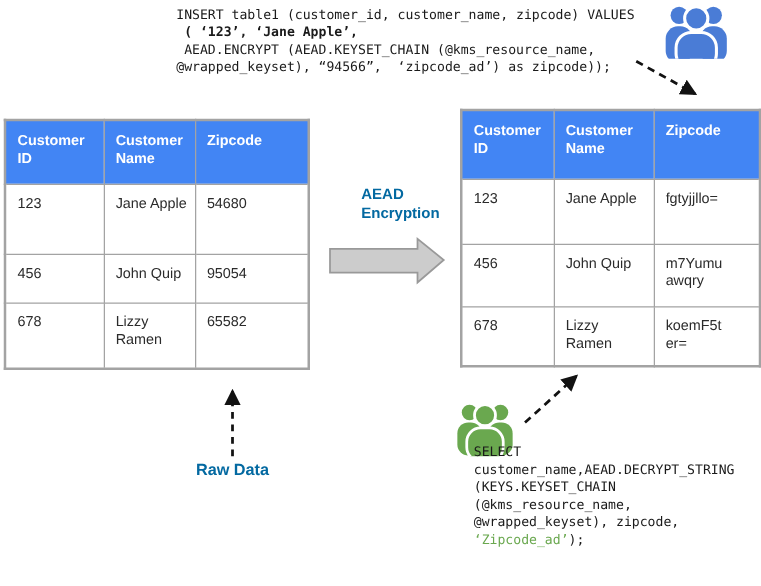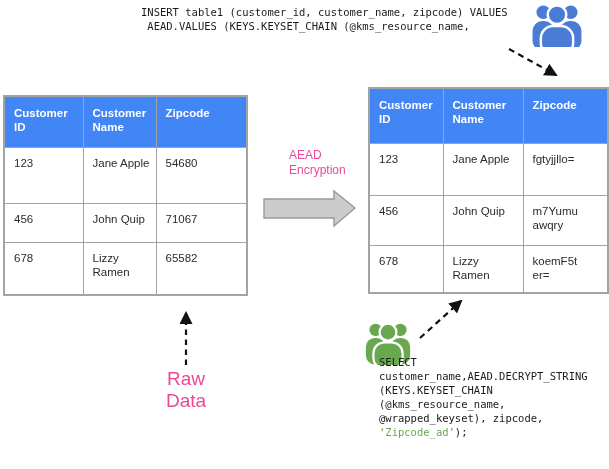--- a/index.html
+++ b/index.html
@@ -34,40 +34,40 @@
   .table-right { left:368px; top:87px; width:239px; }
   .table-right .col-0 { width:74px; } .table-right .col-1 { width:80px; } .table-right .col-2 { width:85px; }
   .table-right thead tr { height:55px; }
   .table-right tbody tr:nth-child(1) { height:52px; }
   .table-right tbody tr:nth-child(2) { height:50px; }
   .table-right tbody tr:nth-child(3) { height:48px; }
   .table-right td.col-1 { padding-right:8px; }
   .table-right td.col-2 { padding-right:24px; }
 
   
-  .label { position:absolute; font-weight:normal; color:#ec4899; }
+  .label { position:absolute; font-weight:bold; color:#0369a1; }
   .label-aead { left:289px; top:148px; width:74px; font-size:12px; line-height:15px; }
-  .label-rawdata { left:146px; top:368px; width:80px; font-size:19px; text-align:center; }
+  .label-rawdata { left:146px; top:368px; width:80px; font-size:13px; text-align:center; }
 
   
   .people { position:absolute; }
   .people svg { width:100%; height:100%; display:block; }
   .people-blue  { left:531px; top:2px;   width:52px; height:45px; }
   .people-green { left:365px; top:317px; width:46px; height:48px; }
   .front { stroke:#fff; stroke-width:2.5px; }
 
   
   .overlay { position:absolute; left:0; top:0; width:609px; height:469px; pointer-events:none; }
 </style>
 </head>
 <body>
 
 <div class="canvas">
 
-  <pre class="code code-insert"><div><span class="seg-plain">INSERT table1 (customer_id, customer_name, zipcode) VALUES</span></div><div><span class="seg-plain"> AEAD.VALUES (KEYS.KEYSET_CHAIN (@kms_resource_name,</span></div></pre>
+  <pre class="code code-insert"><div><span class="seg-plain">INSERT table1 (customer_id, customer_name, zipcode) VALUES</span></div><div><span class="seg-bold"> ( ‘123’, ‘Jane Apple’,</span></div><div><span class="seg-plain"> AEAD.ENCRYPT (AEAD.KEYSET_CHAIN (@kms_resource_name,</span></div><div><span class="seg-plain">@wrapped_keyset), “94566”,  ‘zipcode_ad’) as zipcode));</span></div></pre>
 
   <div class="people people-blue">
     <svg viewBox="0 0 52 46">
       <g style="fill:var(--people-blue)">
         <circle cx="12" cy="10.5" r="7"></circle>
         <rect x="1" y="19.5" width="22" height="30" rx="10"></rect>
         <circle cx="40" cy="10.5" r="7"></circle>
         <rect x="29" y="19.5" width="22" height="30" rx="10"></rect>
         <circle class="front" cx="26" cy="13" r="9.5"></circle>
         <rect class="front" x="9.5" y="24.5" width="33" height="30" rx="12.5"></rect>
@@ -90,21 +90,21 @@
       </thead>
       <tbody>
         <tr>
           <td class="col-0">123</td>
           <td class="col-1">Jane Apple</td>
           <td class="col-2">54680</td>
         </tr>
         <tr>
           <td class="col-0">456</td>
           <td class="col-1">John Quip</td>
-          <td class="col-2">71067</td>
+          <td class="col-2">95054</td>
         </tr>
         <tr>
           <td class="col-0">678</td>
           <td class="col-1">Lizzy Ramen</td>
           <td class="col-2">65582</td>
         </tr>
       </tbody>
     </table>
 
   <table class="data-table table-right" data-table="encrypted_table">

